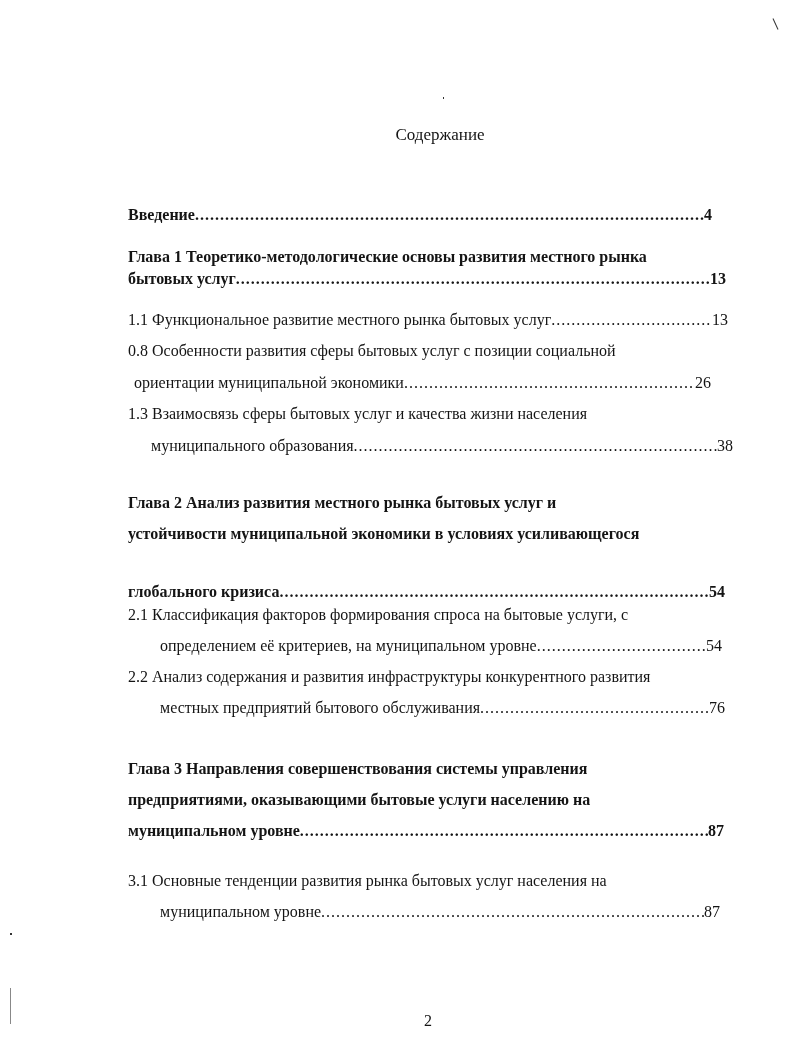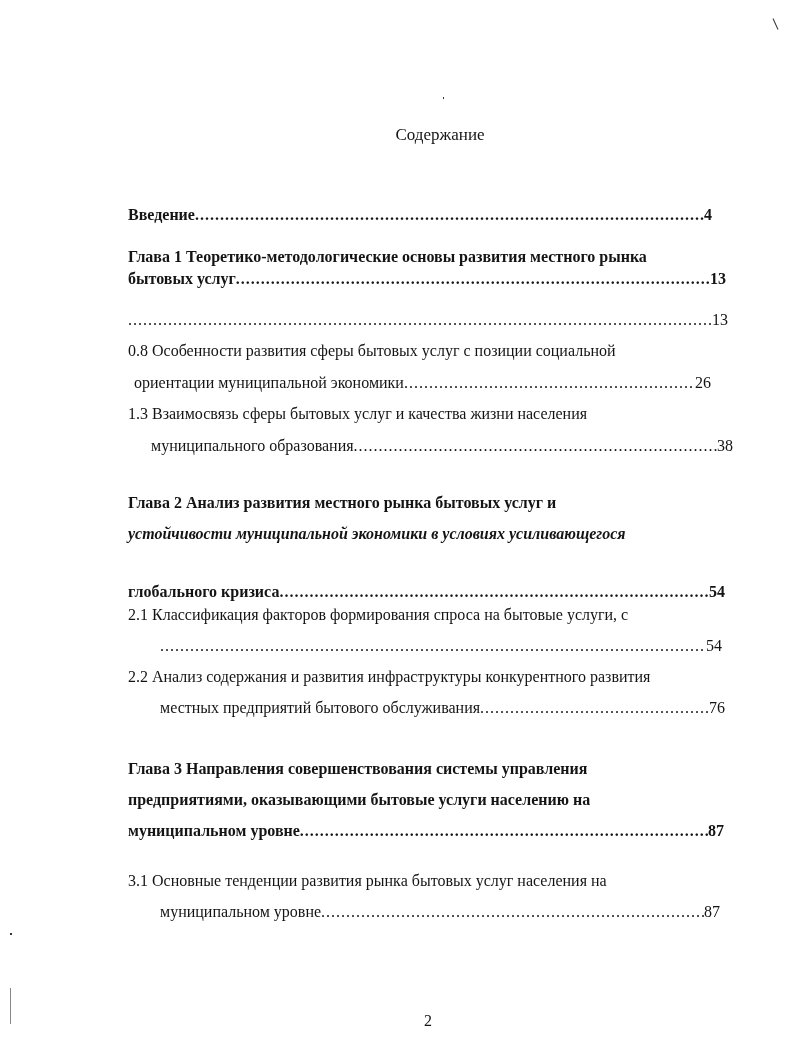--- a/index.html
+++ b/index.html
@@ -29,48 +29,50 @@
   </div>
 
   <div class="line bold" style="left:128px; top:248px;">Глава 1 Теоретико-методологические основы развития местного рынка</div>
   <div class="line bold row" style="left:128px; top:270px; width:598px;">
     <span class="txt">бытовых услуг</span>
     <span class="dots"></span>
     <span class="pg">13</span>
   </div>
 
   <div class="line row" style="left:128px; top:311px; width:600px;">
+    <span class="txt">1.1 Функциональное развитие местного рынка бытовых услуг </span>
     <span class="dots"></span>
     <span class="pg">13</span>
   </div>
 
   <div class="line" style="left:128px; top:342px;">0.8 Особенности  развития сферы  бытовых услуг с позиции социальной</div>
   <div class="line row" style="left:134px; top:374px; width:577px;text-align:right;">
     <span class="txt">ориентации муниципальной экономики </span>
     <span class="dots"></span>
     <span class="pg">26</span>
   </div>
 
   <div class="line" style="left:128px; top:405px;">1.3 Взаимосвязь сферы бытовых услуг и качества жизни населения</div>
   <div class="line row" style="left:151px; top:437px; width:582px;">
     <span class="txt">муниципального образования</span>
     <span class="dots"></span>
     <span class="pg">38</span>
   </div>
 
   <div class="line bold" style="left:128px; top:494px;">Глава 2 Анализ развития местного рынка бытовых услуг и</div>
-  <div class="line bold" style="left:128px; top:525px;font-style:italic;">устойчивости муниципальной экономики в условиях усиливающегося</div>
+  <div class="line bold" style="left:128px; top:525px;">устойчивости муниципальной экономики в условиях усиливающегося</div>
   <div class="line bold row" style="left:128px; top:556px; width:597px;margin-top:27px;">
     <span class="txt">глобального кризиса</span>
     <span class="dots"></span>
     <span class="pg">54</span>
   </div>
 
   <div class="line" style="left:128px; top:606px;">2.1  Классификация факторов формирования спроса на бытовые услуги, с</div>
   <div class="line row" style="left:160px; top:637px; width:562px;">
+    <span class="txt">определением её критериев, на муниципальном уровне </span>
     <span class="dots"></span>
     <span class="pg">54</span>
   </div>
 
   <div class="line" style="left:128px; top:668px;">2.2  Анализ содержания и развития инфраструктуры конкурентного развития</div>
   <div class="line row" style="left:160px; top:699px; width:565px;justify-content:center;">
     <span class="txt">местных предприятий бытового обслуживания</span>
     <span class="dots"></span>
     <span class="pg">76</span>
   </div>

